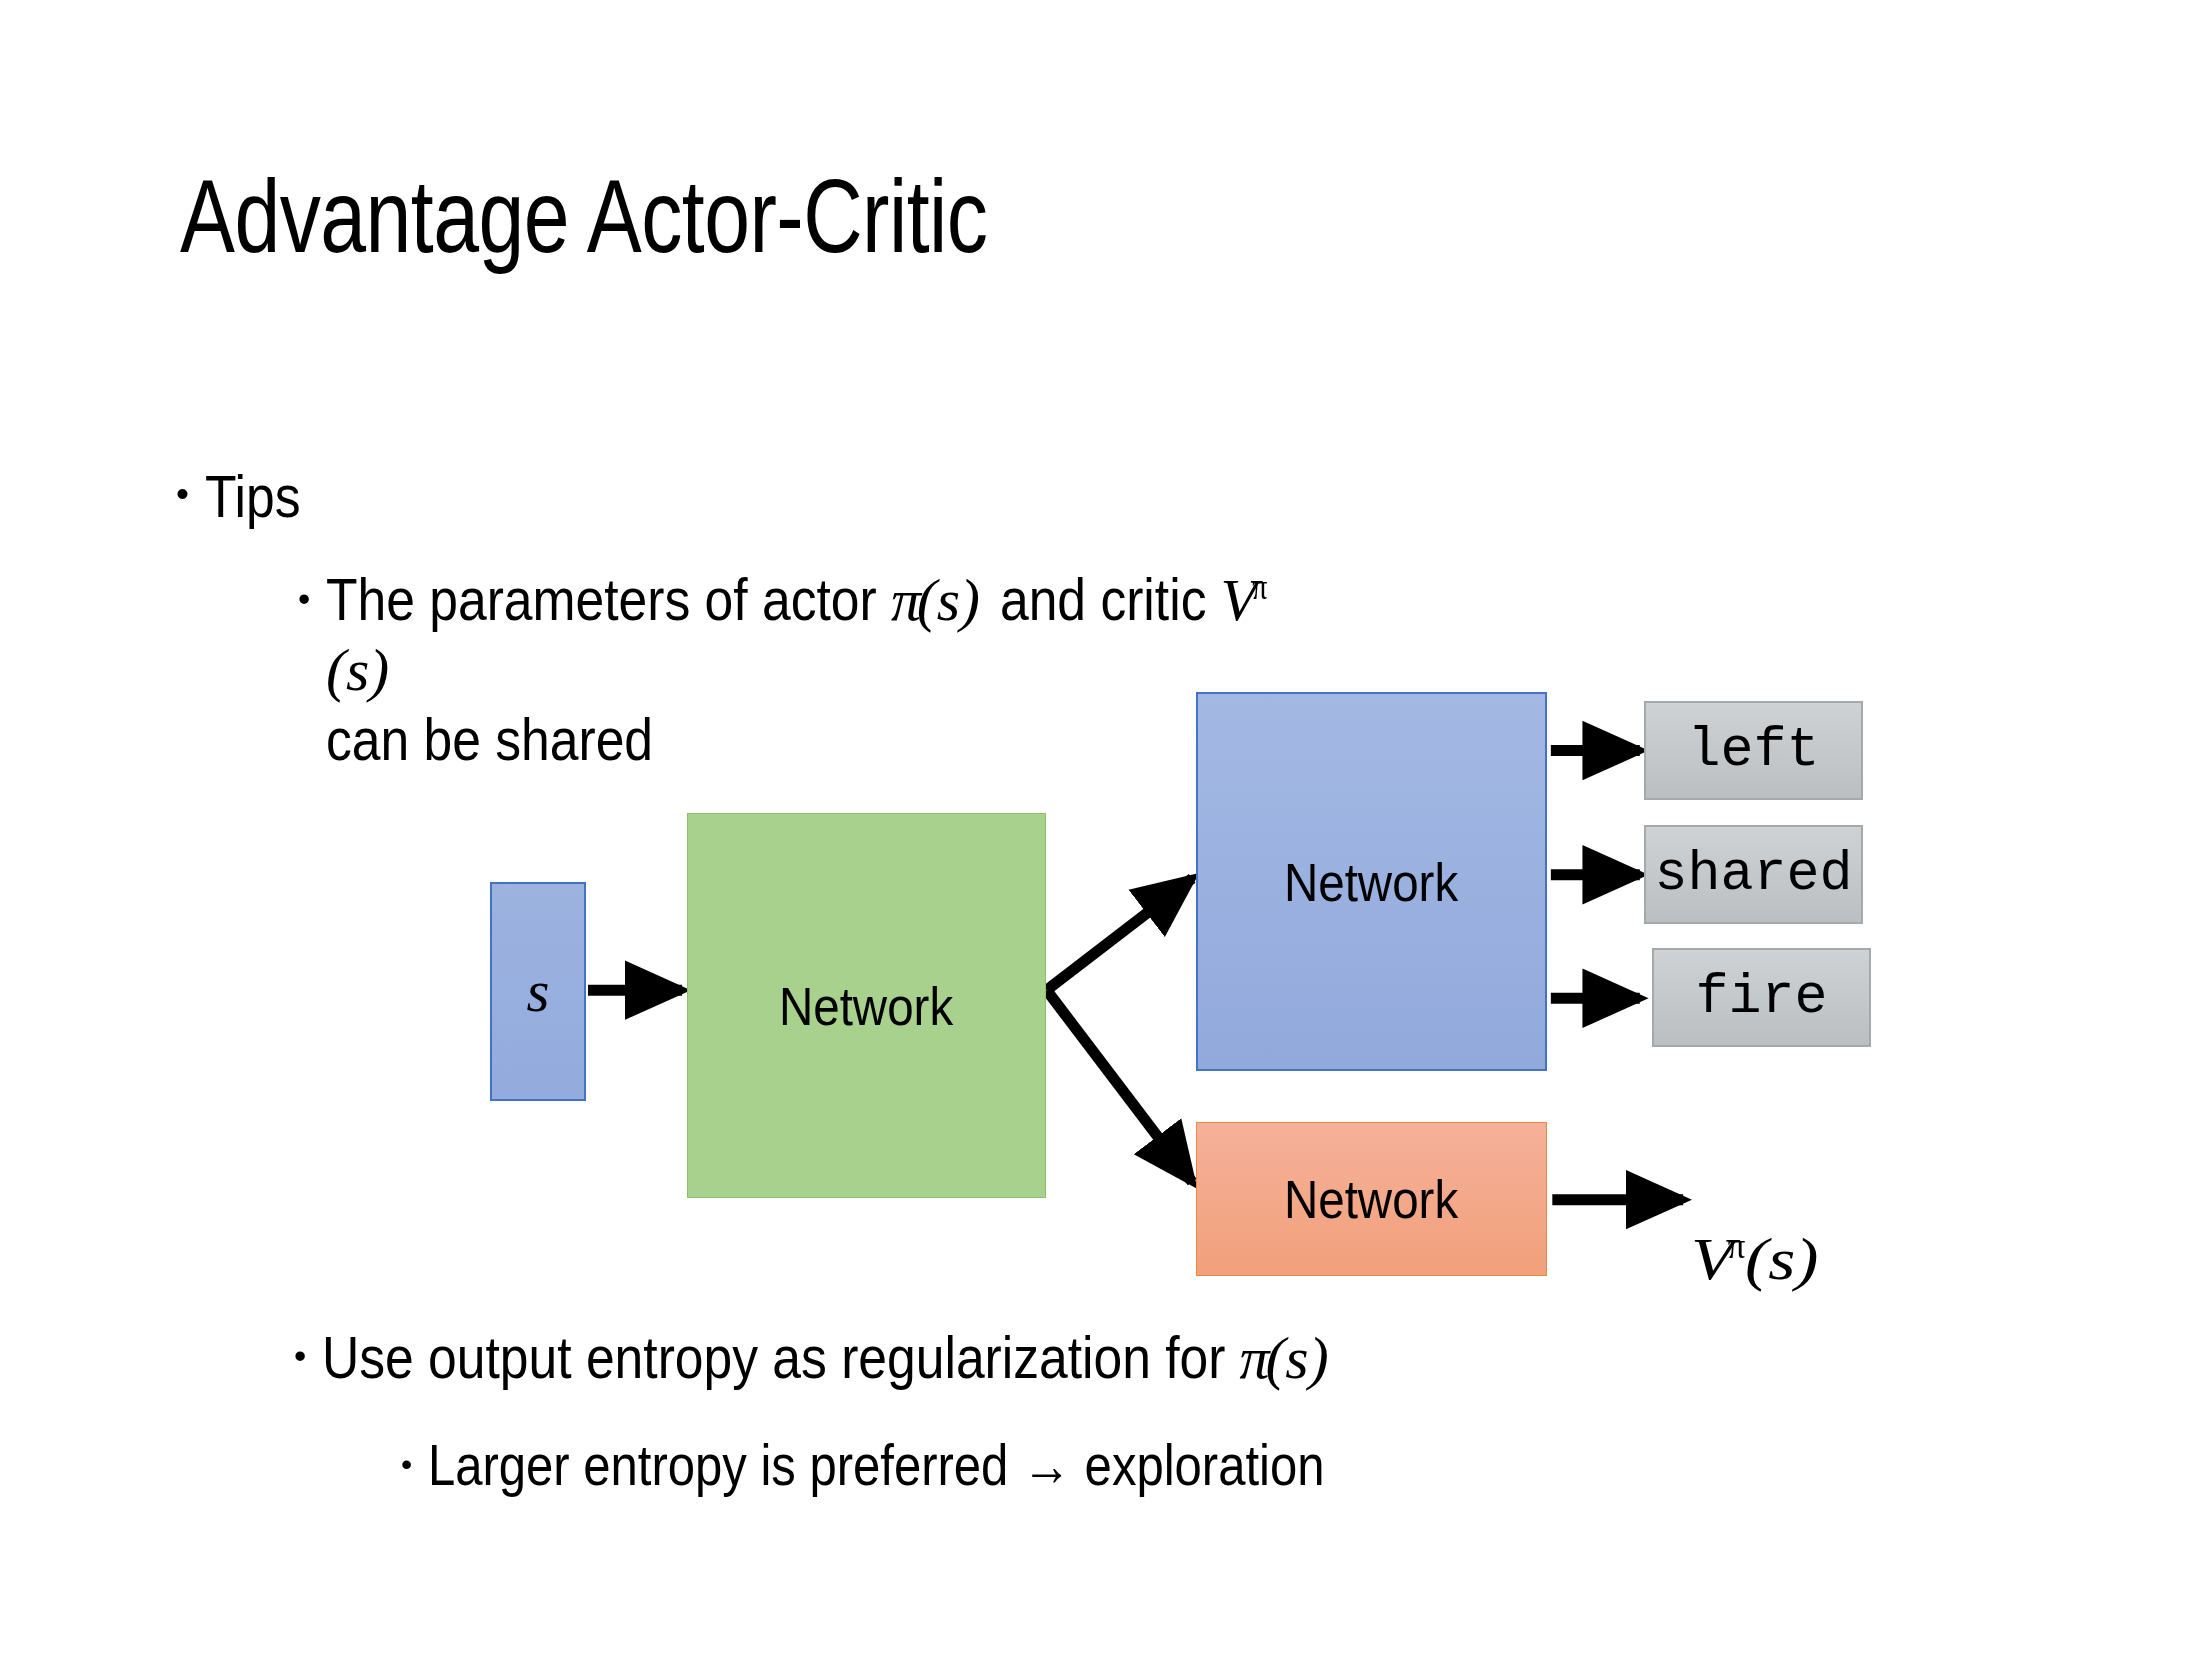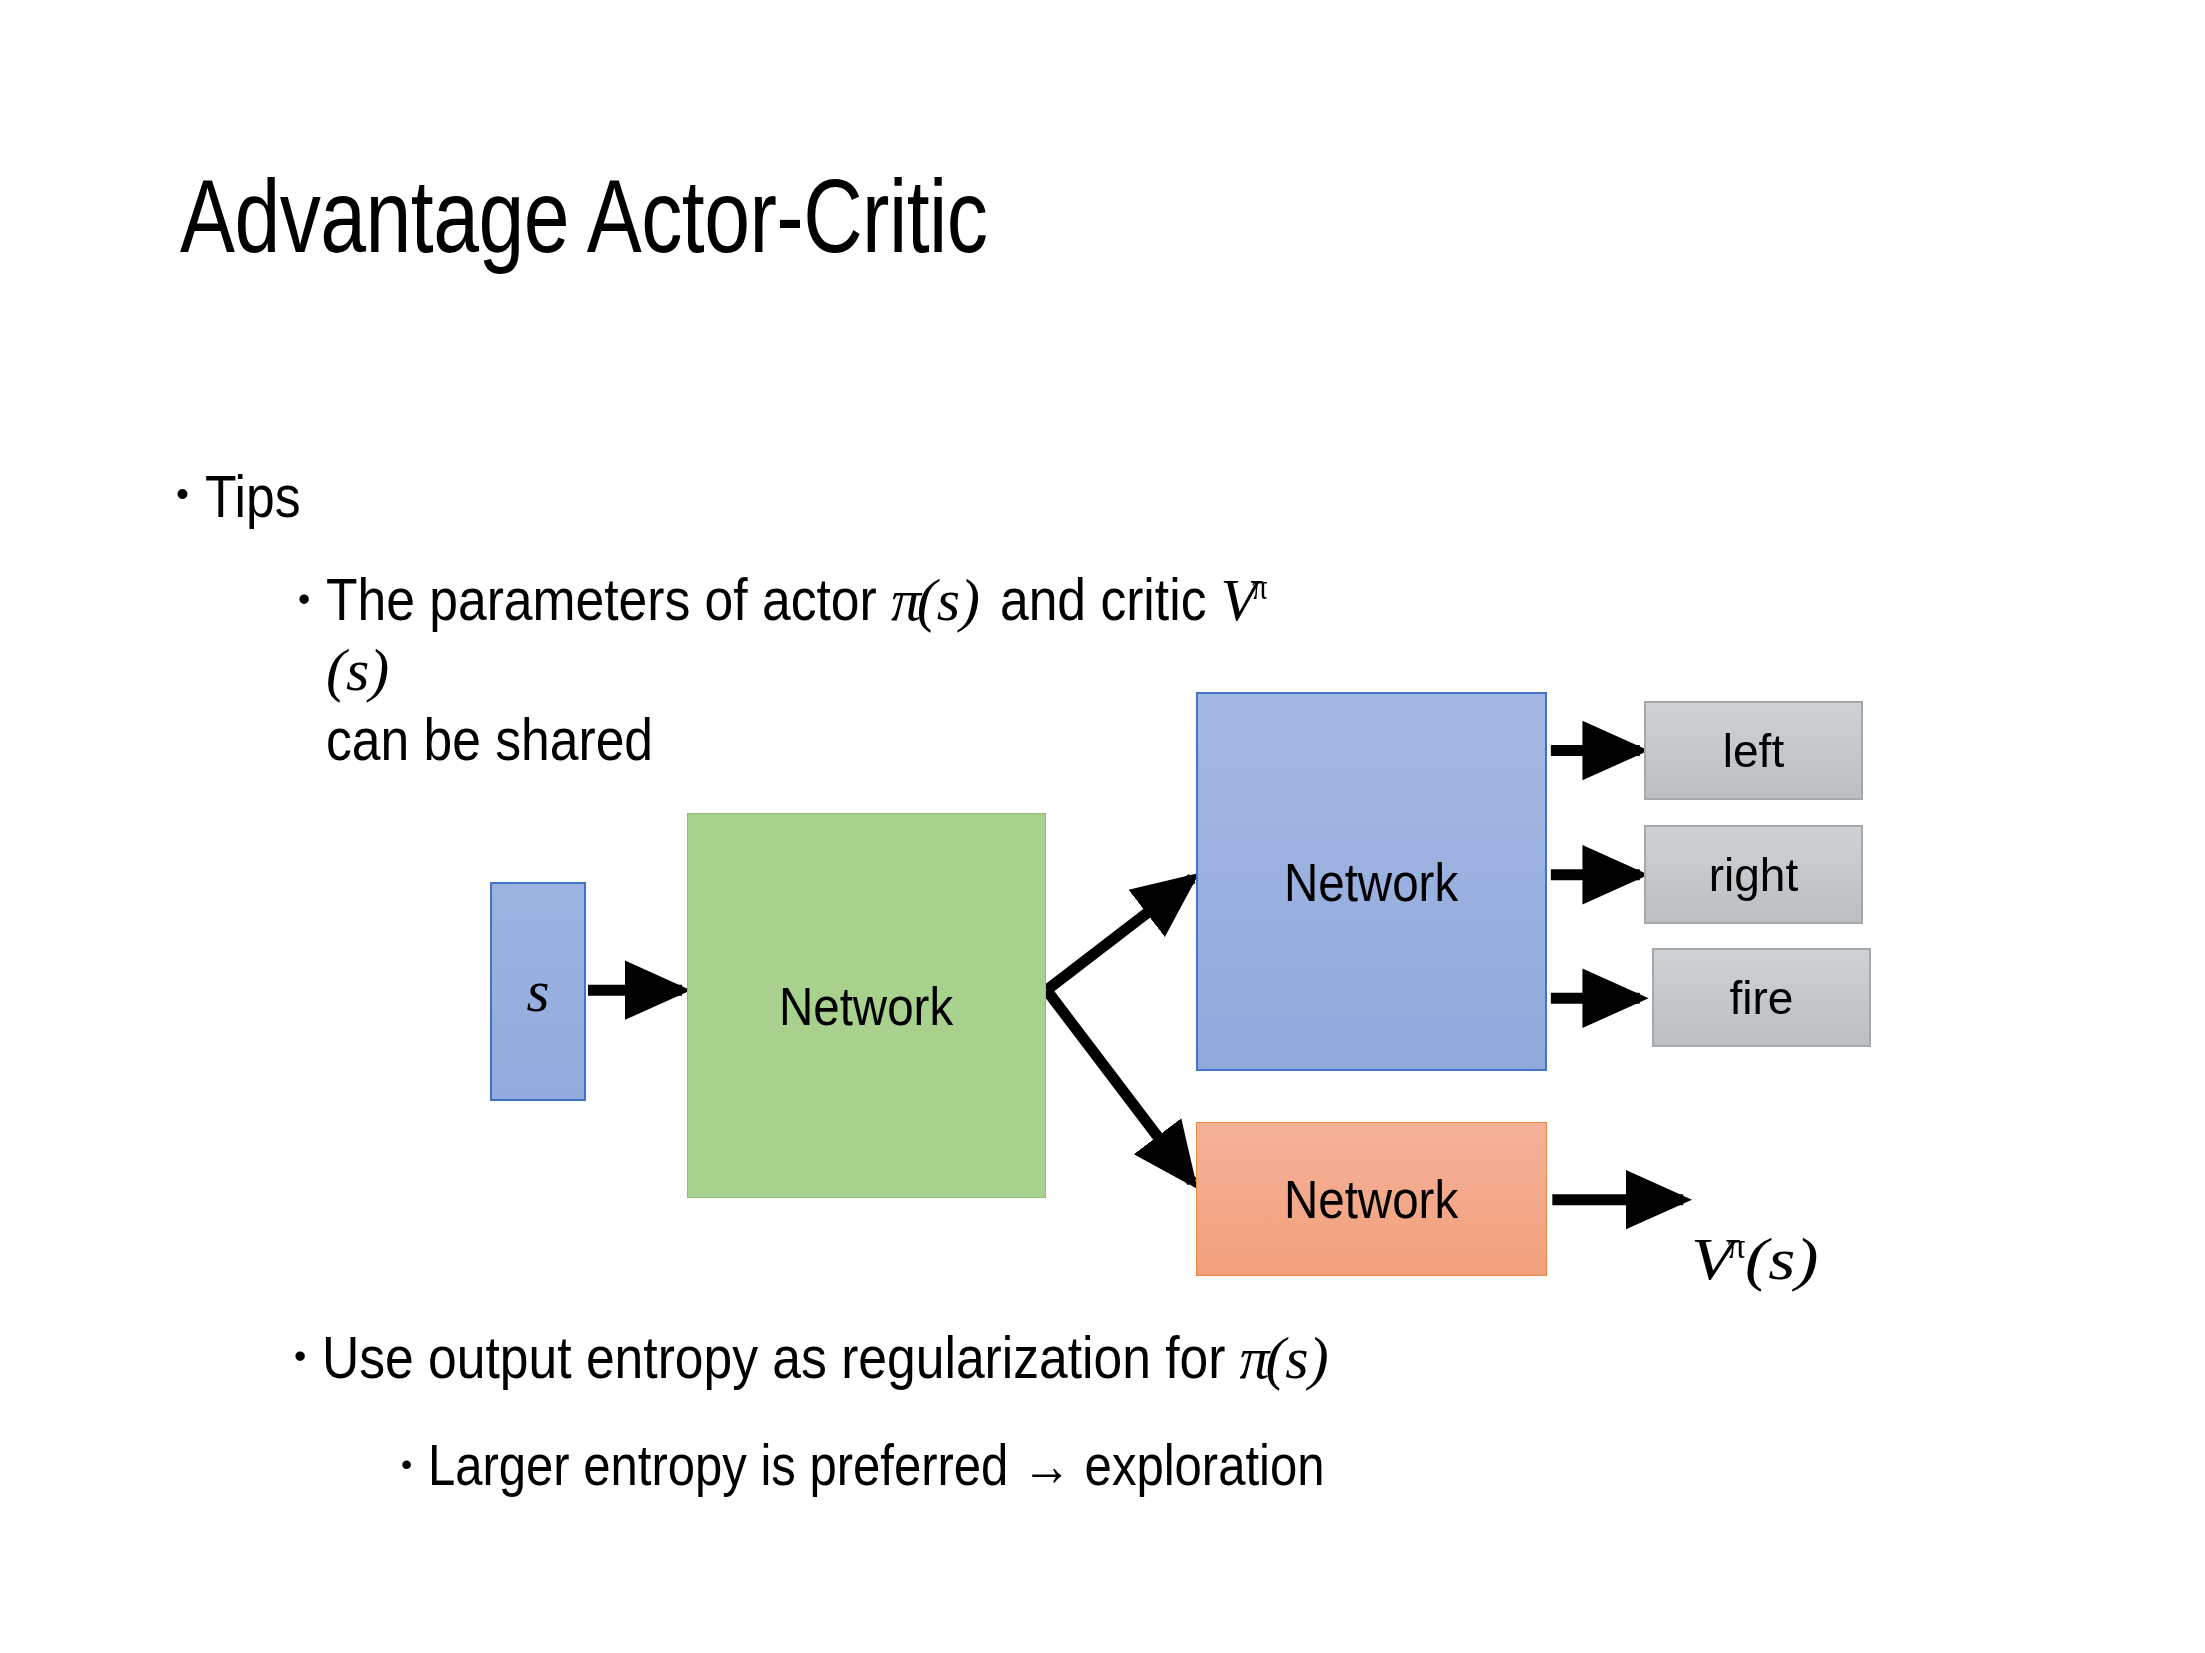--- a/index.html
+++ b/index.html
@@ -151,22 +151,22 @@
   }
 
   .out-box {
     background: linear-gradient(180deg, #CFD2D5 0%, #BCBFC2 100%);
     border: 2.2px solid #A6A9AC;
     width: 219px;
     height: 99px;
     left: 1644px;
   }
   .out-label {
-    font-family: Liberation Sans, sans-serif;
-    font-size: 46px;
+    font-family: Liberation Mono, monospace;
+    font-size: 55px;
     white-space: nowrap;
   }
   #box-left  { top: 701px; }
   #box-right { top: 825px; }
   #box-fire  { top: 948px; margin-left: 8px; }
 
   #vpi-output {
     position: absolute;
     left: 1691px;
     top: 1224px;
@@ -229,21 +229,21 @@
   </div>
 
   <div class="box node" id="box-critic">
     <span class="box-label">Network</span>
   </div>
 
   <div class="box node out-box" id="box-left">
     <span class="out-label">left</span>
   </div>
   <div class="box node out-box" id="box-right">
-    <span class="out-label">right</span>
+    <span class="out-label">shared</span>
   </div>
   <div class="box node out-box" id="box-fire">
     <span class="out-label">fire</span>
   </div>
 
   <div id="vpi-output" class="node">
     <span class="math">V</span><sup class="pi-sup">π</sup><span class="math">(s)</span>
   </div>
 </div>
 

